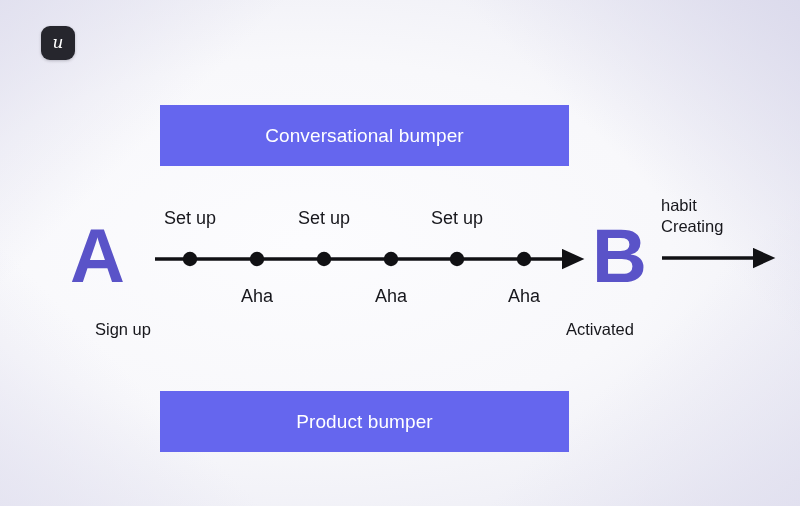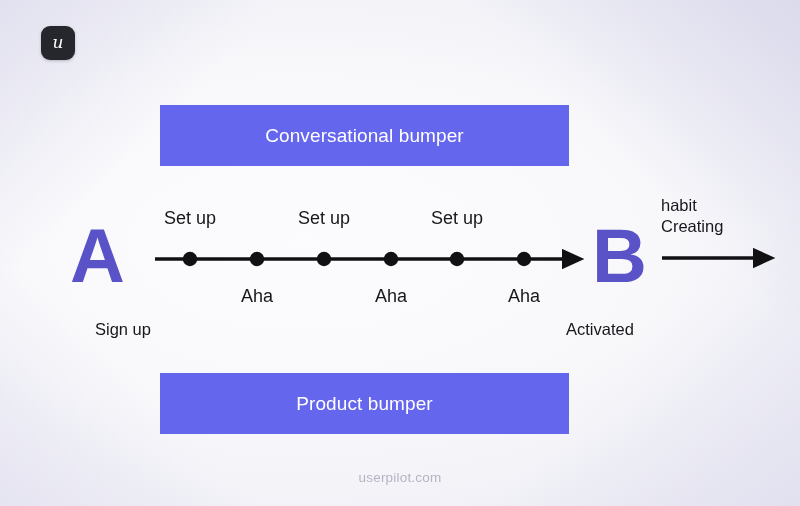--- a/index.html
+++ b/index.html
@@ -70,21 +70,21 @@
     display: flex;
     align-items: center;
     justify-content: center;
   }
   .bumper-label {
     color: #ffffff;
     font-size: 19px;
     letter-spacing: 0.1px;
   }
   #bumper-top { top: 105px; }
-  #bumper-bottom { top: 373px; }
+  #bumper-bottom { top: 391px; }
 
   
   .stage-letter {
     position: absolute;
     color: #5A53C8;
     font-family: "Liberation Sans", sans-serif;
     font-weight: bold;
     font-size: 76px;
     line-height: 1;
   }
@@ -191,15 +191,14 @@
 
   <div id="habit-label">
     <div>habit</div>
     <div>Creating</div>
   </div>
 
   <div class="bumper" id="bumper-bottom" style="background: rgb(101, 102, 238);">
     <span class="bumper-label">Product bumper</span>
   </div>
 
-  <div id="footer-url">userpilot.com</div>
 
 </div>
 
 </body></html>

